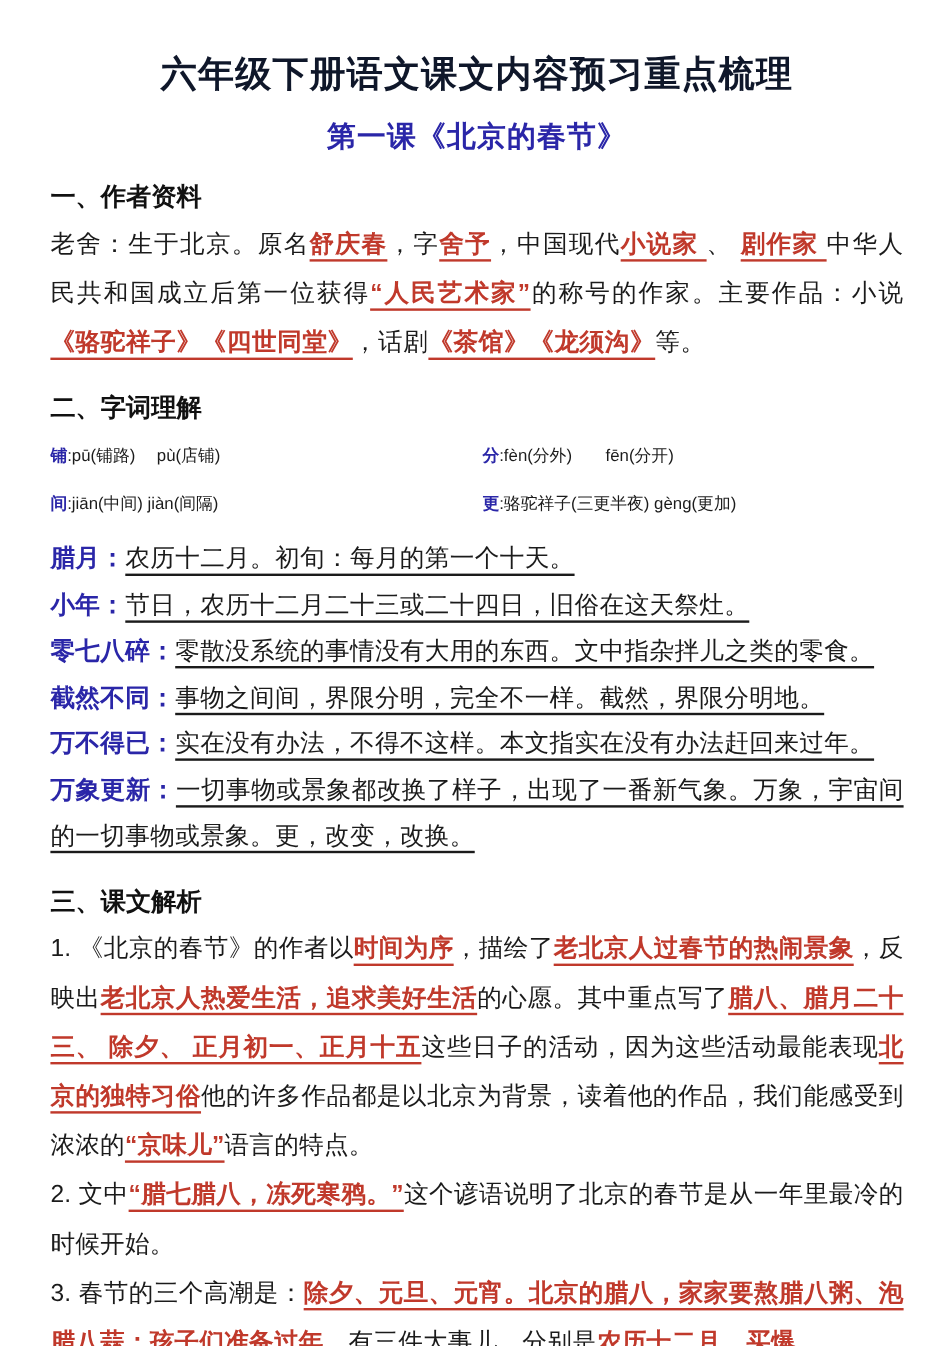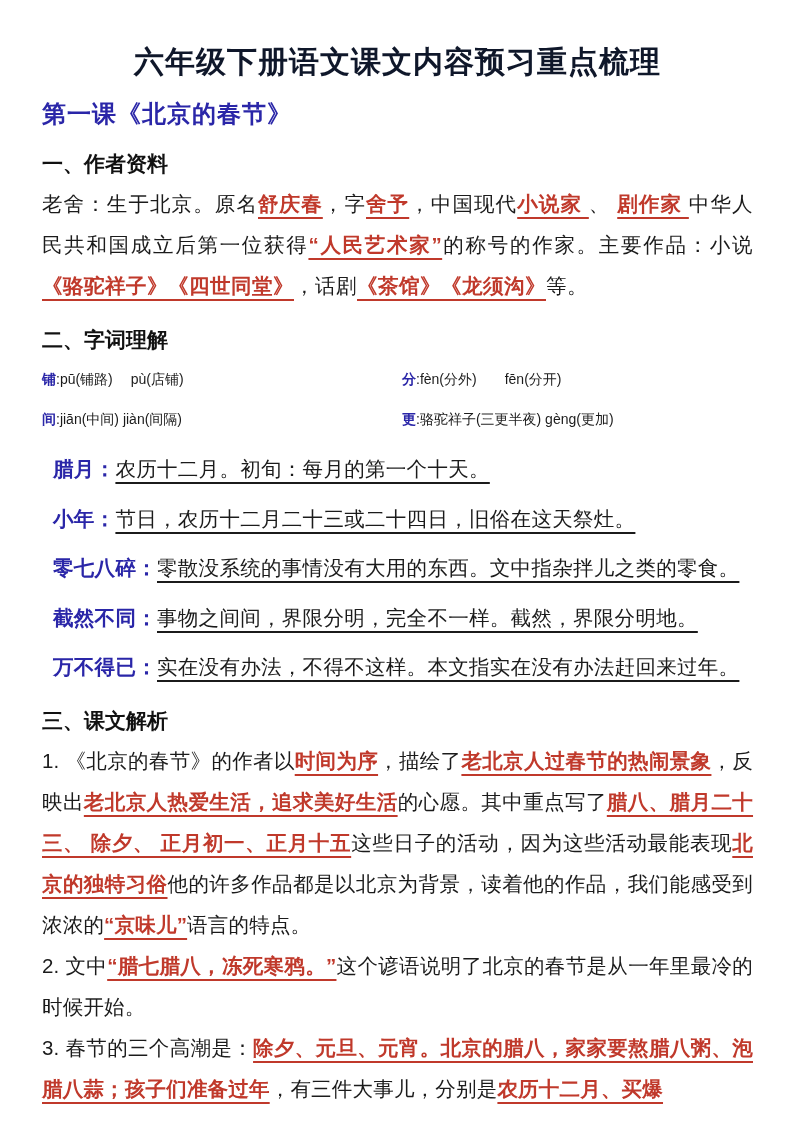--- a/index.html
+++ b/index.html
@@ -18,21 +18,21 @@
   .page{
     box-sizing:border-box;
     width:793px;height:1122px;
     padding:42px 40px 0 42px;
   }
   .doc-title{
     font-size:30px;font-weight:bold;text-align:center;
     margin:0 0 15px 0;letter-spacing:1px;color:#0f172a;
   }
   .doc-subtitle{
-    font-size:24px;font-weight:bold;
+    font-size:24px;font-weight:bold;text-align:center;
     margin:4px 0 10px 0;color:var(--blue);letter-spacing:1px;
   }
   .sec-heading{
     font-size:21px;font-weight:bold;margin:20px 0 5px 0;color:#111;
   }
   .para{
     font-size:20.5px;line-height:41px;margin:0;text-align:justify;
     letter-spacing:0.5px;
   }
   .run-n{color:var(--ink);}
@@ -41,21 +41,21 @@
     text-decoration:underline;text-underline-offset:6px;text-decoration-thickness:1.5px;
   }
   .pinyin-row{
     display:flex;font-size:14px;line-height:40px;white-space:pre-wrap;
   }
   .pinyin-col-l{width:360px;}
   .pinyin-col-r{flex:1;}
   .run-b{color:var(--blue);font-weight:bold;}
   .terms{margin-top:8px;}
   .term-row{
-    font-size:20.5px;line-height:38.5px;margin:11px;text-align:justify;
+    font-size:20.5px;line-height:38.5px;margin:0;text-align:justify;
     letter-spacing:0.3px;
   }
   .term{color:var(--blue);font-weight:bold;}
   .def{
     text-decoration:underline;text-underline-offset:6px;text-decoration-thickness:1.5px;
   }
   .analysis .para{letter-spacing:0.2px;}
 </style>
 </head>
 <body>
@@ -81,20 +81,21 @@
       <div class="pinyin-col-l"><span class="run-b">间</span><span class="run-n">:jiān(中间) jiàn(间隔)</span></div>
       <div class="pinyin-col-r"><span class="run-b">更</span><span class="run-n">:骆驼祥子(三更半夜) gèng(更加)</span></div>
     </div>
 
     <div class="terms">
       <p class="term-row"><span class="term">腊月：</span><span class="def">农历十二月。初旬：每月的第一个十天。</span></p>
       <p class="term-row"><span class="term">小年：</span><span class="def">节日，农历十二月二十三或二十四日，旧俗在这天祭灶。</span></p>
       <p class="term-row"><span class="term">零七八碎：</span><span class="def">零散没系统的事情没有大用的东西。文中指杂拌儿之类的零食。</span></p>
       <p class="term-row"><span class="term">截然不同：</span><span class="def">事物之间间，界限分明，完全不一样。截然，界限分明地。</span></p>
       <p class="term-row"><span class="term">万不得已：</span><span class="def">实在没有办法，不得不这样。本文指实在没有办法赶回来过年。</span></p>
+      <p class="term-row"><span class="term">万象更新：</span><span class="def">一切事物或景象都改换了样子，出现了一番新气象。万象，宇宙间的一切事物或景象。更，改变，改换。</span></p>
     </div>
   </section>
 
   <section class="analysis">
     <h3 class="sec-heading">三、课文解析</h3>
     <p class="para"><span class="run-n">1. 《北京的春节》的作者以</span><span class="run-ru">时间为序</span><span class="run-n">，描绘了</span><span class="run-ru">老北京人过春节的热闹景象</span><span class="run-n">，反映出</span><span class="run-ru">老北京人热爱生活，追求美好生活</span><span class="run-n">的心愿。其中重点写了</span><span class="run-ru">腊八、腊月二十三、 除夕、 正月初一、正月十五</span><span class="run-n">这些日子的活动，因为这些活动最能表现</span><span class="run-ru">北京的独特习俗</span><span class="run-n">他的许多作品都是以北京为背景，读着他的作品，我们能感受到浓浓的</span><span class="run-ru">“京味儿”</span><span class="run-n">语言的特点。</span></p>
     <p class="para"><span class="run-n">2. 文中</span><span class="run-ru">“腊七腊八，冻死寒鸦。”</span><span class="run-n">这个谚语说明了北京的春节是从一年里最冷的时候开始。</span></p>
     <p class="para"><span class="run-n">3. 春节的三个高潮是：</span><span class="run-ru">除夕、元旦、元宵。北京的腊八，家家要熬腊八粥、泡腊八蒜；孩子们准备过年</span><span class="run-n">，有三件大事儿，分别是</span><span class="run-ru">农历十二月、买爆</span></p>
   </section>
 

